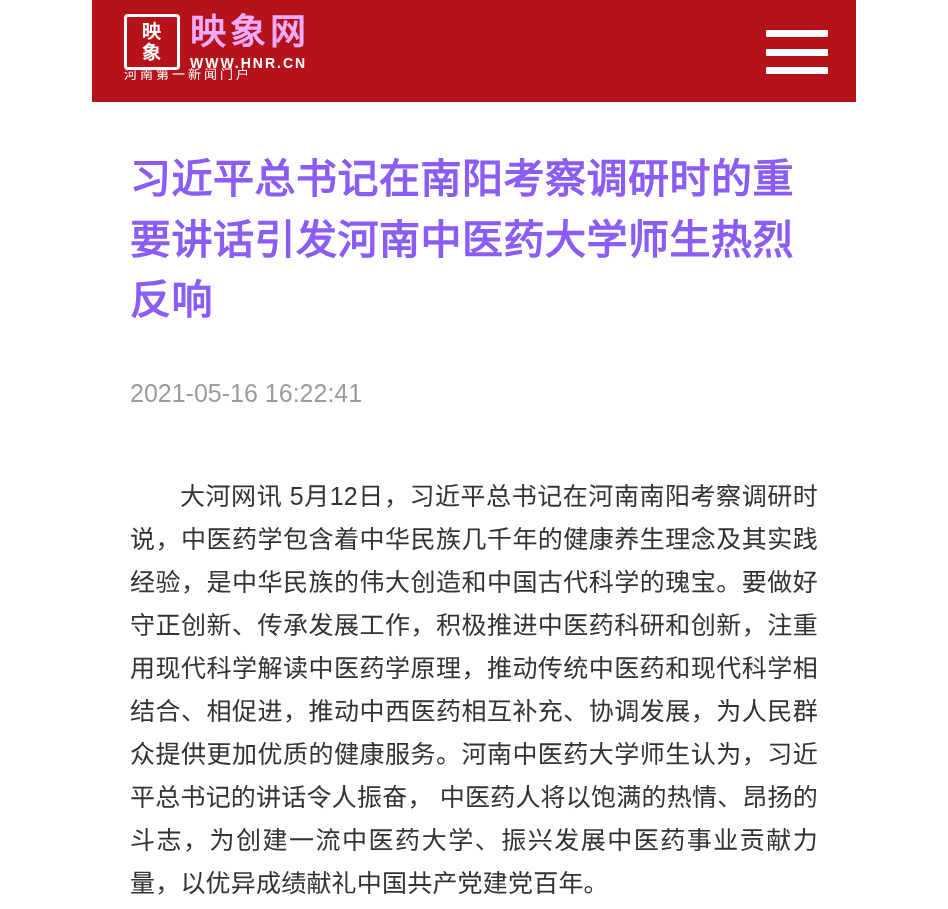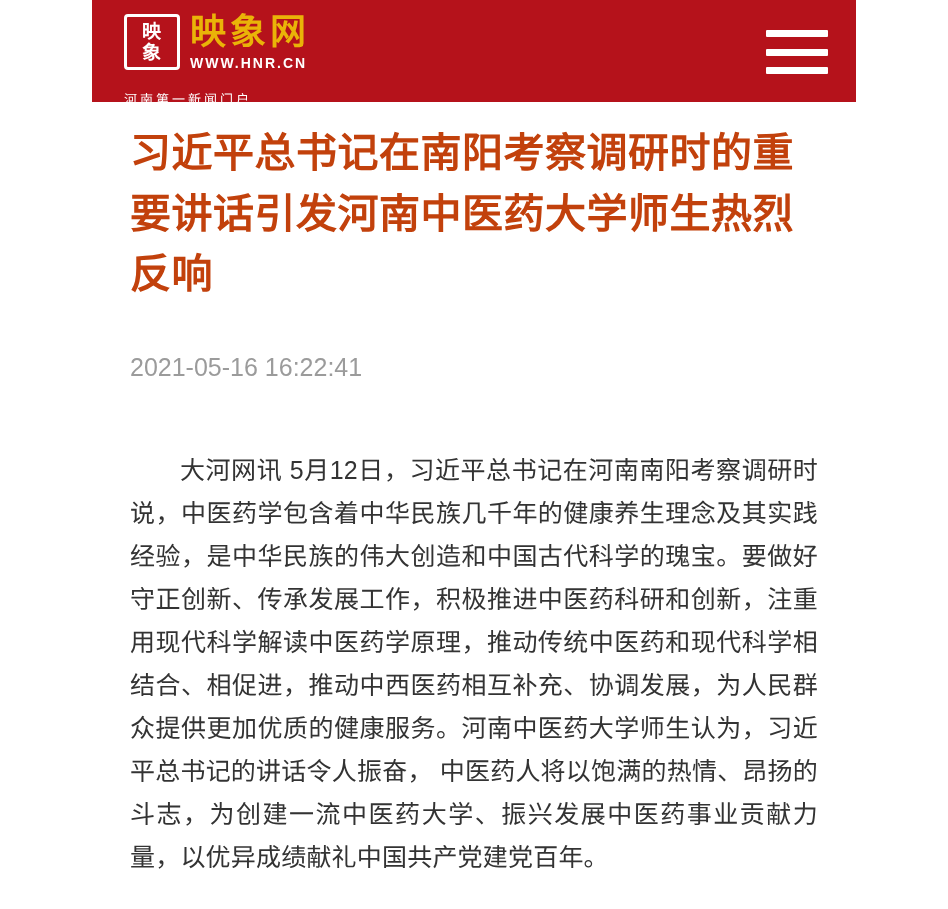--- a/index.html
+++ b/index.html
@@ -62,38 +62,38 @@
     box-sizing: border-box;
   }
   .logo-seal .s1 { font-size: 19px; letter-spacing: 1px; }
   .logo-seal .s2 { font-size: 19px; letter-spacing: 1px; margin-top: 2px; }
   .logo-text {
     display: flex;
     flex-direction: column;
     justify-content: flex-start;
   }
   .logo-name {
-    color: #eab308;
+    color: #f0abfc;
     font-family: "Liberation Serif", "DejaVu Serif", serif;
     font-size: 36px;
     font-weight: bold;
     letter-spacing: 4px;
     line-height: 1.05;
   }
   .logo-url {
     color: #ffffff;
     font-size: 14px;
     font-weight: bold;
     letter-spacing: 2px;
     margin-top: 3px;
   }
   .logo-slogan {
     position: absolute;
     left: 124px;
-    top: 89px;
+    top: 64px;
     color: #ffffff;
     font-size: 13px;
     letter-spacing: 3px;
   }
   .menu-btn {
     position: absolute;
     right: 120px;
     top: 30px;
     width: 62px;
     height: 44px;
@@ -109,25 +109,25 @@
     background: #ffffff;
     border-radius: 1px;
   }
 
   
   .article {
     padding: 0 130px 0 130px;
   }
   .headline {
     margin: 0;
-    padding-top: 21px;
+    padding-top: 47px;
     font-size: 41px;
     line-height: 1.48;
     font-weight: bold;
-    color: #c2410c;
+    color: #8b5cf6;
     letter-spacing: 0.5px;
     font-family: "Liberation Sans", "DejaVu Sans", sans-serif;
   }
   .meta {
     margin-top: 44px;
   }
   .meta-source {
     font-size: 25px;
     color: #9b9b9b;
     line-height: 1.5;

